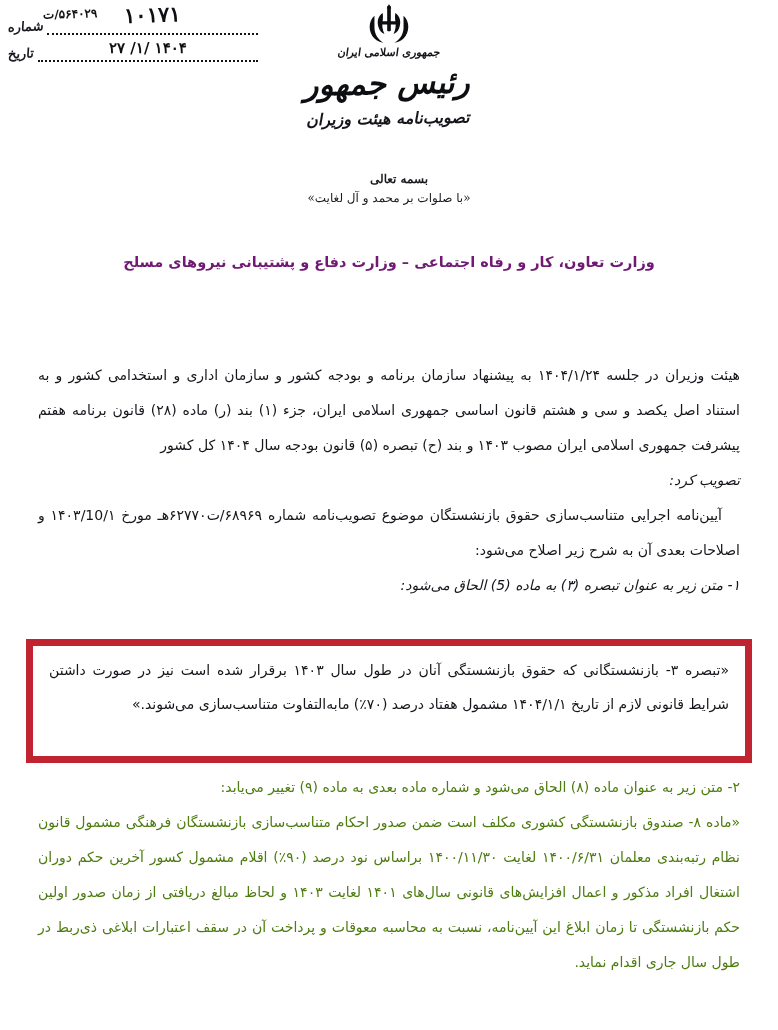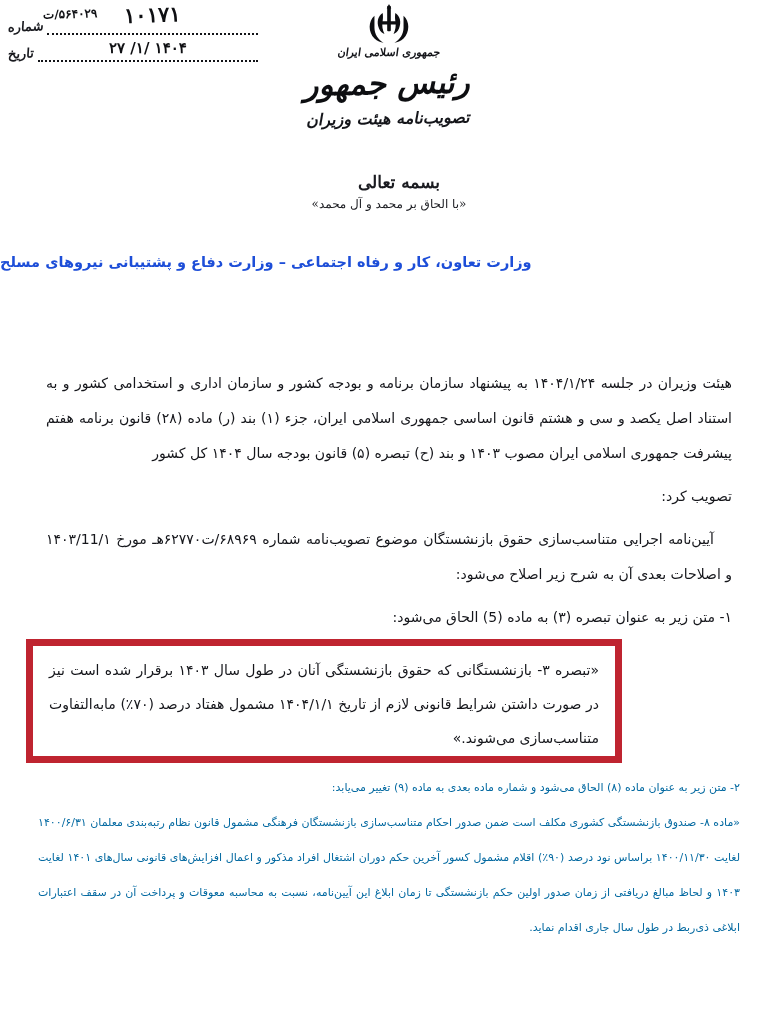--- a/index.html
+++ b/index.html
@@ -141,77 +141,78 @@
   .bismillah {
     position: absolute;
     top: 172px;
     left: 0;
     right: 0;
     text-align: center;
     font-family: "DejaVu Serif", "Liberation Serif", serif;
     color: #1a1b20;
   }
   .bismillah .line1 {
-    font-size: 17px;
+    font-size: 12px;
     font-weight: 600;
     letter-spacing: 0.5px;
     margin-left: 20px;
   }
   .bismillah .line2 {
     font-size: 12px;
     font-weight: 500;
     margin-top: 5px;
     letter-spacing: 0.3px;
   }
 
   
   .recipients {
     position: absolute;
     top: 248px;
     left: 0;
     right: 0;
-    text-align: left;
+    text-align: center;
     font-family: "DejaVu Sans", "Liberation Sans", sans-serif;
     font-weight: 700;
     font-size: 14.5px;
-    color: #1d4ed8;
+    color: #701a75;
     line-height: 2.0;
   }
   .recipients div { white-space: nowrap; }
 
   
   .body-text {
     position: absolute;
     top: 358px;
     left: 38px;
     right: 38px;
     font-family: "DejaVu Sans", "Liberation Sans", sans-serif;
     font-size: 14px;
     color: #15161b;
     direction: rtl;
     text-align: justify;
     text-align-last: right;
     line-height: 35px;
   }
   .body-text p {
-    margin: 8px;
+    margin: 0;
     text-align: justify;
     text-align-last: right;
   }
   .body-text p.indent { text-indent: 18px; }
   .body-text p.plain-right {
     text-align: center;
     text-align-last: right;
+    font-style: italic;
   }
 
   .redbox {
     position: absolute;
     top: 639px;
     left: 26px;
-    width: 596px;
+    width: 726px;
     height: 124px;
     border: 7px solid #bf2430;
     box-sizing: border-box;
     background: #ffffff;
     z-index: 5;
   }
   .redbox-inner {
     position: absolute;
     inset: 0;
     padding: 7px 16px 6px 16px;
@@ -224,22 +225,22 @@
     text-align: justify;
     text-align-last: right;
   }
 
   .body-text-2 {
     position: absolute;
     top: 770px;
     left: 38px;
     right: 38px;
     font-family: "DejaVu Sans", "Liberation Sans", sans-serif;
-    font-size: 11px;
-    color: #0369a1;
+    font-size: 14px;
+    color: #4d7c0f;
     direction: rtl;
     line-height: 35px;
     text-align: justify;
     text-align-last: right;
   }
   .body-text-2 p { margin: 0; }
   .body-text-2 p.plain-right {
     text-align: right;
     text-align-last: right;
   }
@@ -285,31 +286,31 @@
         </g>
       </svg>
     </div>
     <div class="org-name">جمهوری اسلامی ایران</div>
     <div class="president-title">رئیس جمهور</div>
     <div class="decree-type">تصویب‌نامه هیئت وزیران</div>
   </div>
 
   <div class="bismillah">
     <div class="line1">بسمه تعالی</div>
-    <div class="line2">«با الحاق بر محمد و آل محمد»</div>
+    <div class="line2">«با صلوات بر محمد و آل لغایت»</div>
   </div>
 
   <div class="recipients">
     <div>وزارت تعاون، کار و رفاه اجتماعی – وزارت دفاع و پشتیبانی نیروهای مسلح</div>
   </div>
 
   <div class="body-text">
     <p>هیئت وزیران در جلسه ۱۴۰۴/۱/۲۴ به پیشنهاد سازمان برنامه و بودجه کشور و سازمان اداری و استخدامی کشور و به استناد اصل یکصد و سی و هشتم قانون اساسی جمهوری اسلامی ایران، جزء (۱) بند (ر) ماده (۲۸) قانون برنامه هفتم پیشرفت جمهوری اسلامی ایران مصوب ۱۴۰۳ و بند (ح) تبصره (۵) قانون بودجه سال ۱۴۰۴ کل کشور</p>
     <p class="plain-right">تصویب کرد:</p>
-    <p class="indent">آیین‌نامه اجرایی متناسب‌سازی حقوق بازنشستگان موضوع تصویب‌نامه شماره ۶۸۹۶۹/ت۶۲۷۷۰هـ مورخ ۱۴۰۳/11/۱ و اصلاحات بعدی آن به شرح زیر اصلاح می‌شود:</p>
+    <p class="indent">آیین‌نامه اجرایی متناسب‌سازی حقوق بازنشستگان موضوع تصویب‌نامه شماره ۶۸۹۶۹/ت۶۲۷۷۰هـ مورخ ۱۴۰۳/10/۱ و اصلاحات بعدی آن به شرح زیر اصلاح می‌شود:</p>
     <p class="plain-right">۱- متن زیر به عنوان تبصره (۳) به ماده (5) الحاق می‌شود:</p>
   </div>
 
   <div class="redbox">
     <div class="redbox-inner">«تبصره ۳- بازنشستگانی که حقوق بازنشستگی آنان در طول سال ۱۴۰۳ برقرار شده است نیز در صورت داشتن شرایط قانونی لازم از تاریخ ۱۴۰۴/۱/۱ مشمول هفتاد درصد (۷۰٪) مابه‌التفاوت متناسب‌سازی می‌شوند.»</div>
   </div>
 
   <div class="body-text-2">
     <p class="plain-right">۲- متن زیر به عنوان ماده (۸) الحاق می‌شود و شماره ماده بعدی به ماده (۹) تغییر می‌یابد:</p>
     <p>«ماده ۸- صندوق بازنشستگی کشوری مکلف است ضمن صدور احکام متناسب‌سازی بازنشستگان فرهنگی مشمول قانون نظام رتبه‌بندی معلمان ۱۴۰۰/۶/۳۱ لغایت ۱۴۰۰/۱۱/۳۰ براساس نود درصد (۹۰٪) اقلام مشمول کسور آخرین حکم دوران اشتغال افراد مذکور و اعمال افزایش‌های قانونی سال‌های ۱۴۰۱ لغایت ۱۴۰۳ و لحاظ مبالغ دریافتی از زمان صدور اولین حکم بازنشستگی تا زمان ابلاغ این آیین‌نامه، نسبت به محاسبه معوقات و پرداخت آن در سقف اعتبارات ابلاغی ذی‌ربط در طول سال جاری اقدام نماید.</p>

